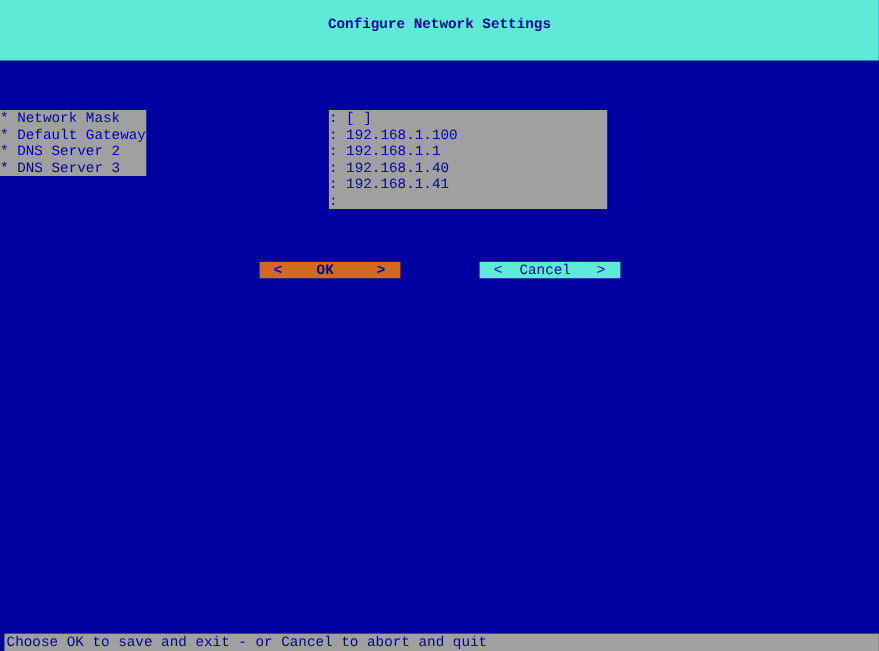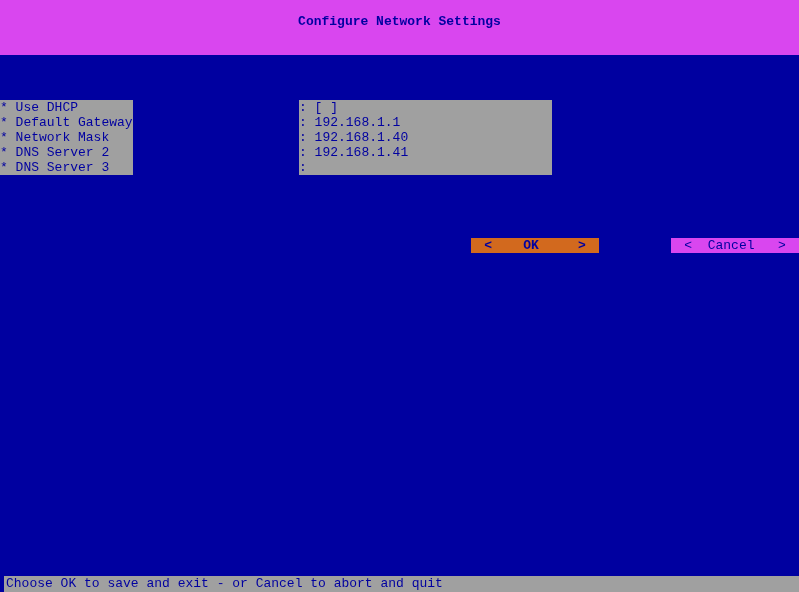--- a/index.html
+++ b/index.html
@@ -10,21 +10,21 @@
     body {
       width: 799px;
       height: 592px;
       background: #0000a0;
       font-family: 'Courier New', monospace;
       font-size: 13px;
       position: relative;
       overflow: hidden;
     }
     .title-bar {
-      background: #d946ef;
+      background: #5eead4;
       height: 55px;
       width: 100%;
       display: flex;
       justify-content: center;
       align-items: flex-start;
       padding-top: 14px;
     }
     .title-text {
       color: #0000a0;
       font-weight: bold;
@@ -52,40 +52,40 @@
     .field-value-row {
       white-space: pre;
       line-height: 15px;
     }
     .button-row {
       position: absolute;
       top: 238px;
       left: 0;
       width: 100%;
       display: flex;
-      justify-content: flex-end;
+      justify-content: center;
       gap: 72px;
     }
     .btn {
       width: 128px;
       height: 15px;
       text-align: center;
       font-family: 'Courier New', monospace;
       font-size: 13px;
       line-height: 15px;
       white-space: pre;
       cursor: pointer;
     }
     .btn-ok {
       background: #d2691e;
       color: #0000a0;
       font-weight: bold;
     }
     .btn-cancel {
-      background: #d946ef;
+      background: #5eead4;
       color: #0000a0;
     }
     .status-bar {
       position: absolute;
       bottom: 0;
       left: 4px;
       width: 100%;
       background: #a0a0a0;
       color: #0000a0;
       padding: 0 2px;
@@ -95,29 +95,29 @@
     }
   </style>
 </head>
 <body>
 
 <div class="title-bar">
   <span class="title-text">Configure Network Settings</span>
 </div>
 
 <div class="fields-labels">
-  <div class="field-label-row">* Use DHCP</div>
+  <div class="field-label-row">* Network Mask</div>
   <div class="field-label-row">* Default Gateway</div>
-  <div class="field-label-row">* Network Mask</div>
   <div class="field-label-row">* DNS Server 2</div>
   <div class="field-label-row">* DNS Server 3</div>
 </div>
 
 <div class="fields-values">
   <div class="field-value-row">: <span>[ ]</span></div>
+  <div class="field-value-row">: <span>192.168.1.100</span></div>
   <div class="field-value-row">: <span>192.168.1.1</span></div>
   <div class="field-value-row">: <span>192.168.1.40</span></div>
   <div class="field-value-row">: <span>192.168.1.41</span></div>
   <div class="field-value-row">: <span></span></div>
 </div>
 
 <div class="button-row">
   <div class="btn btn-ok">&lt;    OK     &gt;</div>
   <div class="btn btn-cancel">&lt;  Cancel   &gt;</div>
 </div>

